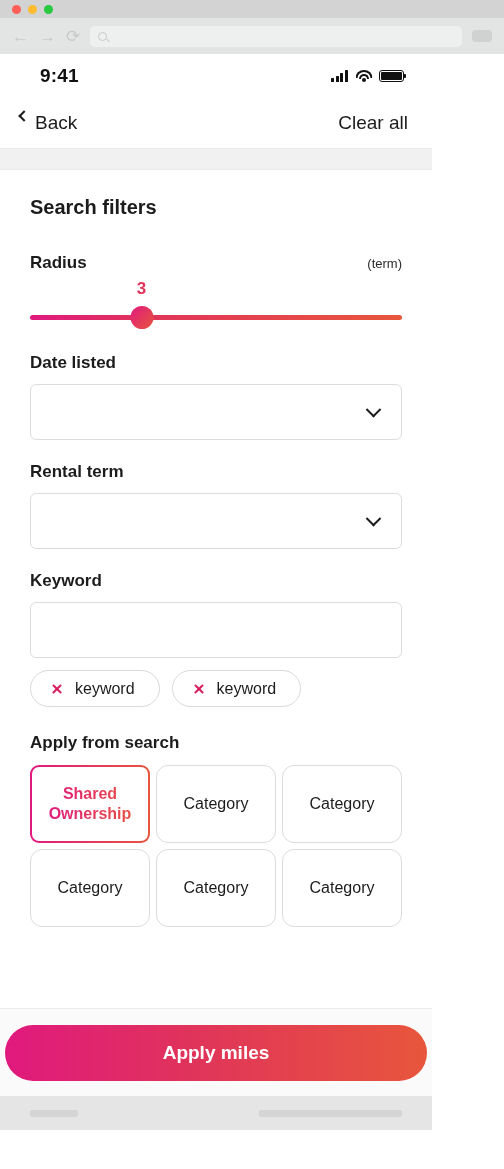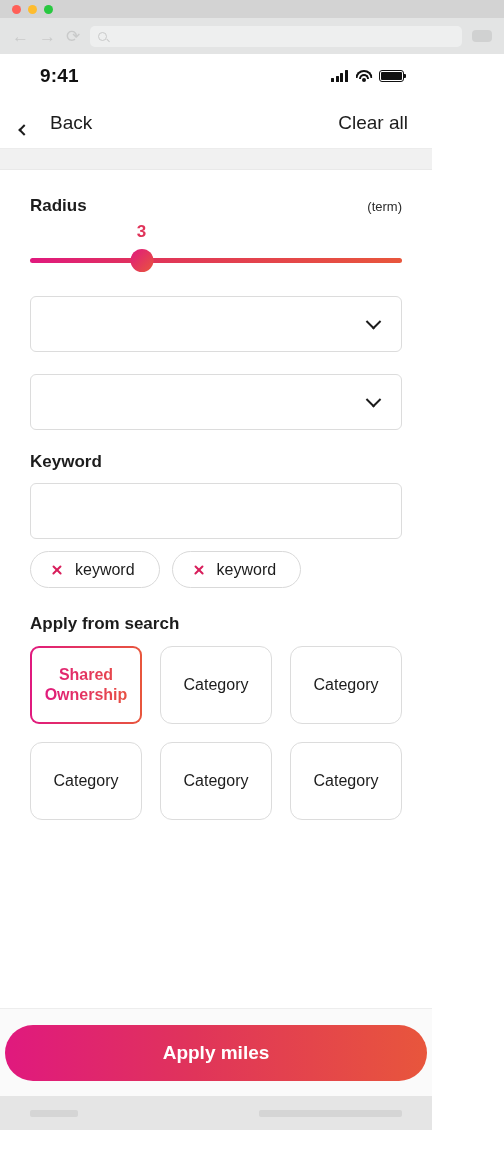--- a/index.html
+++ b/index.html
@@ -55,21 +55,21 @@
   .battery { width: 25px; height: 12px; border: 1.6px solid #111; border-radius: 3px; padding: 1.4px; position: relative; }
   .battery::after { content:""; position:absolute; right:-3.4px; top:3.4px; width:2px; height:4px;
     background:#111; border-radius:0 1px 1px 0; }
   .battery i { display:block; height:100%; width:100%; background:#111; border-radius:1px; }
 
   
   #nav-bar {
     height: 50px; display:flex; align-items:center; justify-content:space-between;
     padding: 0 24px 0 20px; background:#fff;
   }
-  #back-button { display:flex; align-items:flex-end; gap:22px; cursor:pointer; }
+  #back-button { display:flex; align-items:flex-start; gap:7px; cursor:pointer; }
   #back-button .chev { width:8px; height:8px; border-left:2px solid #1c1c1c; border-bottom:2px solid #1c1c1c;
     transform: rotate(45deg); display:block; }
   #back-label { font-size: 19px; color: #1c1c1c; }
   #clear-all { font-size: 19px; color: #1c1c1c; cursor:pointer; }
 
   
   #header-divider { height: 22px; background: #f1f1f1; border-top:1px solid #ececec; border-bottom:1px solid #e9e9e9; }
 
   
   #content { background:#fff; padding: 26px 30px 0 30px; height: 838px; }
@@ -107,21 +107,21 @@
     gap: 12px; padding: 0 24px 0 20px; background:#fff; cursor:pointer; }
   .chip .x { position:relative; width: 12px; height: 12px; flex: none; }
   .chip .x::before, .chip .x::after { content:""; position:absolute; left:0; top: 5px; width: 12px; height: 2.2px;
     background: #d81e5b; border-radius: 1px; }
   .chip .x::before { transform: rotate(45deg); }
   .chip .x::after { transform: rotate(-45deg); }
   .chip-label { font-size: 16px; color: #1c1c1c; }
 
   
   #hide-section { margin-top: 26px; }
-  #category-grid { display:grid; grid-template-columns: repeat(3, 1fr); gap: 18px; margin-top: 12px; }
+  #category-grid { display:grid; grid-template-columns: repeat(3, 1fr); gap: 6px; margin-top: 12px; }
   .cat-card { height: 78px; border: 1px solid #dcdcdc; border-radius: 12px; background:#fff;
     display:flex; align-items:center; justify-content:center; text-align:center; cursor:pointer; }
   .cat-card span { font-size: 16px; color: #1c1c1c; line-height: 1.25; }
   .cat-card.selected { border: none; padding: 2px; border-radius: 9px;
     background: linear-gradient(90deg, #e0197e, #e8563c); }
   .cat-card.selected .inner { width:100%; height:100%; background:#fff; border-radius: 7px;
     display:flex; align-items:center; justify-content:center; }
   .cat-card.selected span { font-weight: 700;
     background: linear-gradient(90deg, #e0197e 10%, #e8563c 95%);
     -webkit-background-clip: text; background-clip: text; color: transparent; }
@@ -185,40 +185,43 @@
       <span class="chev"></span>
       <span id="back-label">Back</span>
     </div>
     <div id="clear-all">Clear all</div>
   </div>
 
   <div id="header-divider"></div>
 
   <div id="content">
 
+    <div id="page-title">Search filters</div>
 
     <div>
       <div id="radius-row">
         <span class="field-label">Radius</span>
         <span id="radius-unit">(term)</span>
       </div>
       <div id="slider-wrap">
         <span id="slider-value" style="left: 30%;">3</span>
         <div id="slider-track"></div>
         <div id="slider-thumb" style="left: 30%;"></div>
       </div>
     </div>
 
     <div class="field-block">
+      <div class="field-label">Date listed</div>
       <div class="select-box">
         <span class="chev-down"></span>
       </div>
     </div>
 
     <div class="field-block">
+      <div class="field-label">Rental term</div>
       <div class="select-box">
         <span class="chev-down"></span>
       </div>
     </div>
 
     <div class="field-block">
       <div class="field-label">Keyword</div>
       <input class="text-input" type="text" value="" placeholder="" style="">
       <div id="chips">
         <div class="chip">

